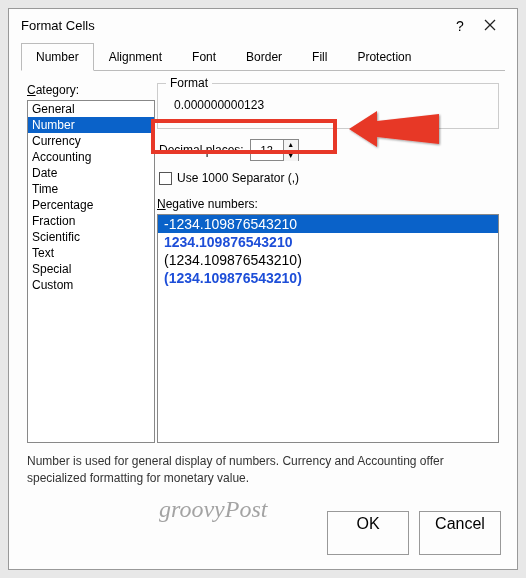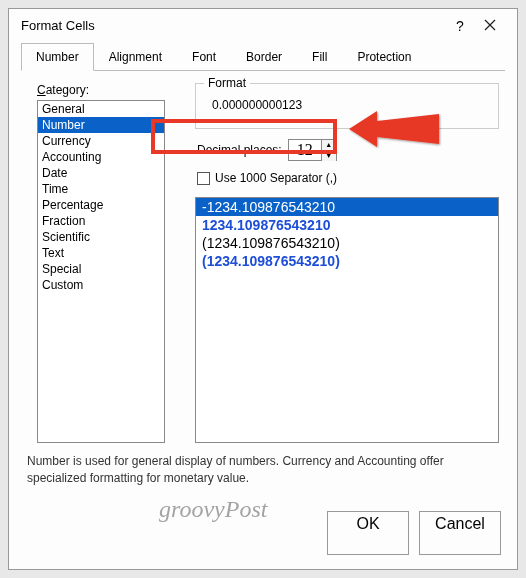--- a/index.html
+++ b/index.html
@@ -21,21 +21,21 @@
 }
 .tab {
   padding: 6px 14px; cursor: pointer; border: 1px solid transparent;
   border-bottom: none; position: relative; top: 1px; background: transparent;
 }
 .tab.active {
   border-color: #bbb; background: #fdfdfd; border-bottom: 1px solid #fdfdfd;
 }
 .tab-border { border-bottom: 1px solid #bbb; margin: 0 12px; }
 .content {
-  flex: 1; display: flex; padding: 12px 18px 4px 28px; gap: 30px;
+  flex: 1; display: flex; padding: 12px 18px 4px 18px; gap: 2px;
   font-size: 12px; position: relative;
 }
 .left { width: 128px; display: flex; flex-direction: column; }
 .label { margin-bottom: 3px; }
 .label .u { text-decoration: underline; }
 .catlist {
   flex: 1; border: 1px solid #888; background: #fff; overflow-y: scroll;
   font-size: 12px;
 }
 .catitem { padding: 1px 4px; cursor: pointer; }
@@ -52,21 +52,21 @@
 .sampleval { padding: 4px 6px; }
 .decrow {
   display: flex; align-items: center; gap: 6px; margin-bottom: 10px;
   padding-left: 2px;
 }
 .spinner {
   display: flex; align-items: stretch; border: 1px solid #888;
   height: 22px; background: #fff;
 }
 .spinner input {
-  width: 32px; border: none; text-align: center; font-size: 16px; padding: 0; font-family: Liberation Serif, serif;
+  width: 32px; border: none; text-align: center; font-size: 11px; padding: 0;
 }
 .spinbtns { display: flex; flex-direction: column; border-left: 1px solid #888; }
 .spinbtn {
   flex: 1; width: 14px; font-size: 7px; text-align: center;
   background: #f4f4f4; cursor: pointer; line-height: 10px;
 }
 .spinbtn:first-child { border-bottom: 1px solid #888; }
 .sep-row { display: flex; align-items: center; gap: 5px; margin-bottom: 12px; padding-left: 2px; }
 .chk {
   width: 13px; height: 13px; border: 1px solid #555; background: #fff;
@@ -164,20 +164,21 @@
             <div class="spinbtn">▼</div>
           </div>
         </div>
       </div>
 
       <div class="sep-row">
         <div class="chk"></div>
         <span><span class="u">U</span>se 1000 Separator (,)</span>
       </div>
 
+      <div class="label"><span class="u">N</span>egative numbers:</div>
       <div class="neglist" id="neglist">
           <div class="negitem sel">-1234.109876543210</div>
           <div class="negitem red">1234.109876543210</div>
           <div class="negitem">(1234.109876543210)</div>
           <div class="negitem red">(1234.109876543210)</div>
         </div>
     </div>
 
     <div class="highlight-box" style="left:142px; top:48px; width:186px; height:35px;"></div>
 

